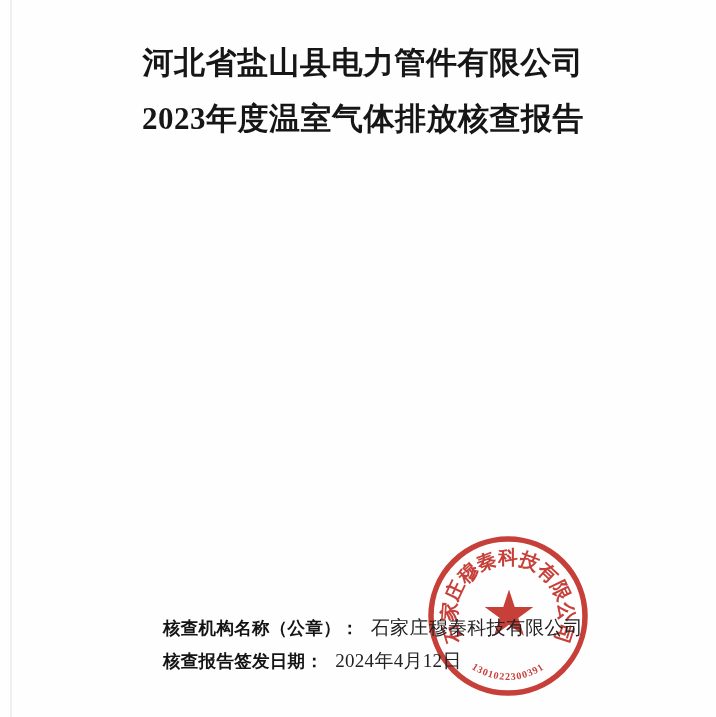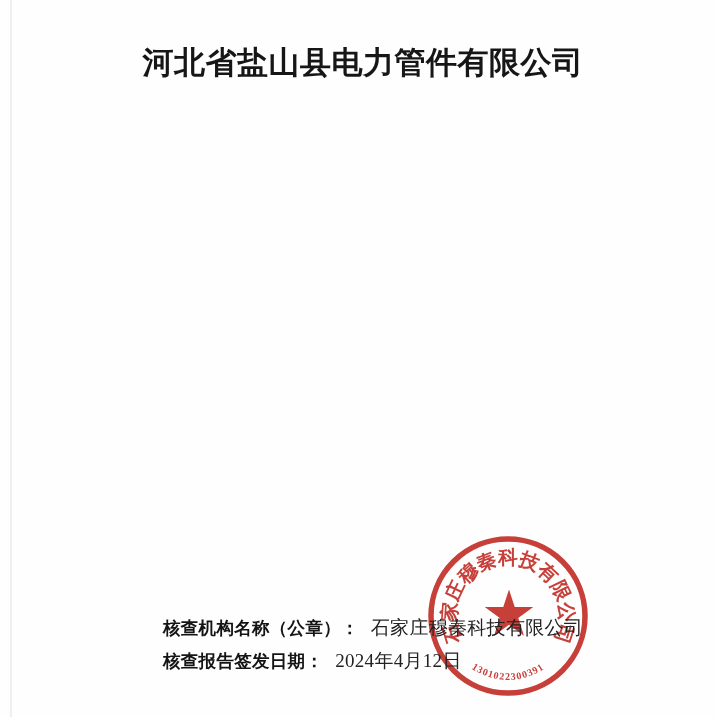--- a/index.html
+++ b/index.html
@@ -80,20 +80,21 @@
 </style>
 </head>
 <body>
 
 <div class="page">
 
   <div class="scan-line"></div>
 
   <div class="title-line l1">河北省盐山县电力管件有限公司</div>
 
+  <div class="title-line l2">2023年度温室气体排放核查报告</div>
 
   <svg class="seal" viewBox="0 0 200 200" xmlns="http://www.w3.org/2000/svg">
     <defs>
       <path id="sealArcTop" d="M 55 126 A 52 52 0 1 1 145 126" fill="none"></path>
       <path id="sealArcBottom" d="M 58.9 149 A 64 64 0 0 0 141.1 149" fill="none"></path>
     </defs>
 
     <circle cx="100" cy="100" r="77" fill="none" stroke-width="5.5" stroke="#c22f28"></circle>
 
     <polygon points="101,73.5 106.73,91.12 125.25,91.12 110.26,102.01 115.99,119.63 101,108.74 86.01,119.63 91.74,102.01 76.75,91.12 95.27,91.12" fill="#c22f28"></polygon>

